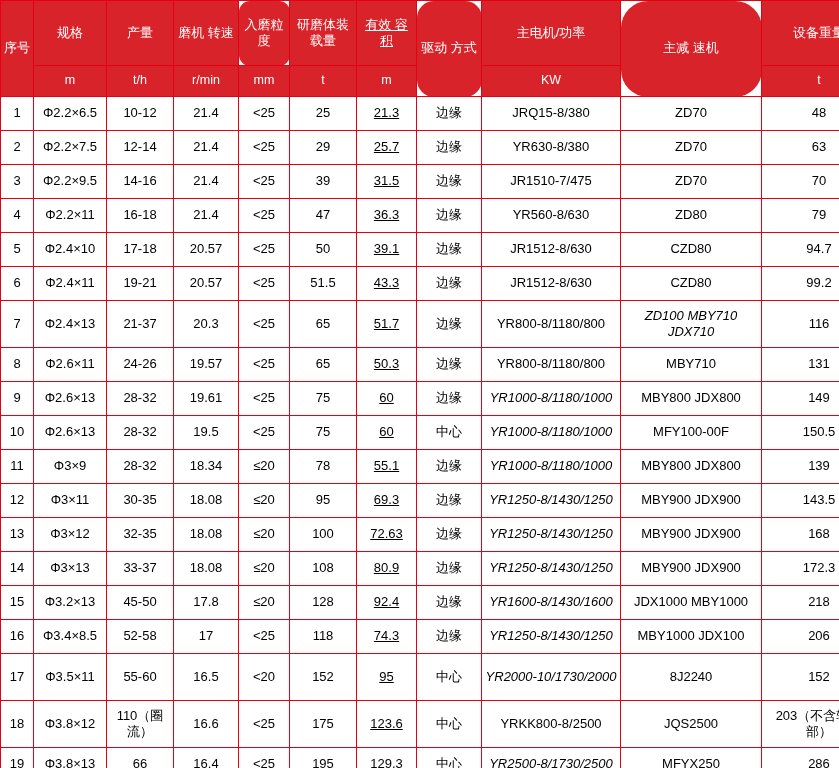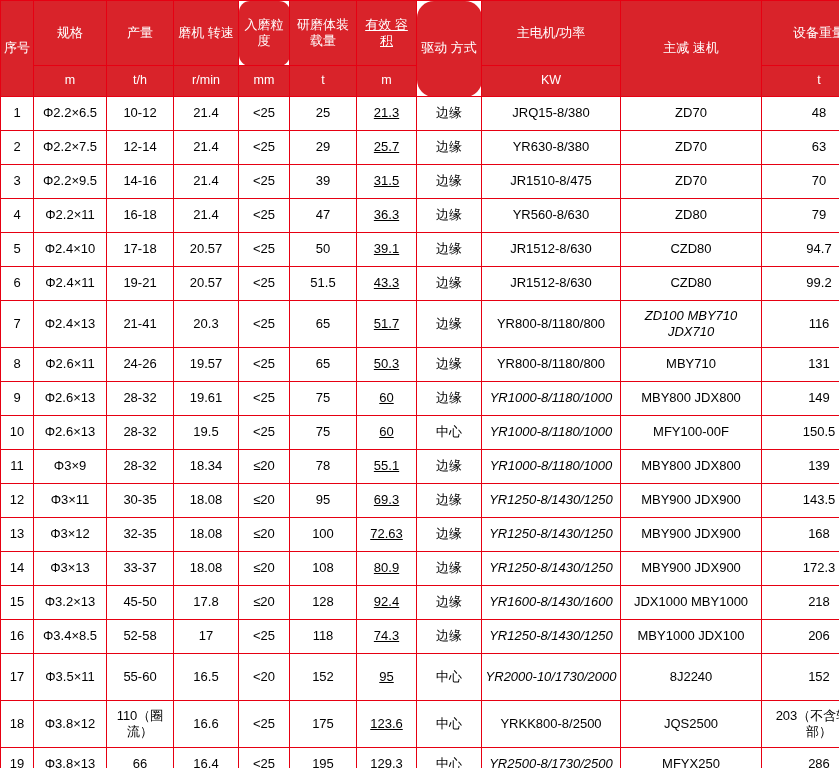--- a/index.html
+++ b/index.html
@@ -52,21 +52,21 @@
   }
   .c0 { width: 28px; margin-top: 16px; }
   .c1 { width: 68px; }
   .c2 { width: 62px; }
   .c3 { width: 60px; margin-top: 40px; }
   .c4 { width: 46px; border-radius: 11px; }
   .c5 { width: 62px; }
   .c6 { width: 55px; text-decoration: underline; }
   .c7 { width: 60px; border-radius: 17px; }
   .c8 { width: 134px; }
-  .c9 { width: 136px; }
+  .c9 { width: 136px; border-radius: 27px; }
   .c10 { width: 110px; }
   .nowrap-sm { font-size: 12.5px; font-style: italic; }
 </style>
 </head>
 <body>
 
 <table class="spec-table">
   <thead>
     <tr>
       <th class="c0 hdr-main" rowspan="2">序号</th>
@@ -121,21 +121,21 @@
       </tr>
       <tr>
         <td class="c0">3</td>
         <td class="c1">Φ2.2×9.5</td>
         <td class="c2">14-16</td>
         <td class="c3">21.4</td>
         <td class="c4">&lt;25</td>
         <td class="c5">39</td>
         <td class="c6">31.5</td>
         <td class="c7">边缘</td>
-        <td class="c8">JR1510-8/475</td>
+        <td class="c8">JR1510-7/475</td>
         <td class="c9">ZD70</td>
         <td class="c10">70</td>
       </tr>
       <tr>
         <td class="c0">4</td>
         <td class="c1">Φ2.2×11</td>
         <td class="c2">16-18</td>
         <td class="c3">21.4</td>
         <td class="c4">&lt;25</td>
         <td class="c5">47</td>
@@ -167,21 +167,21 @@
         <td class="c5">51.5</td>
         <td class="c6">43.3</td>
         <td class="c7">边缘</td>
         <td class="c8">JR1512-8/630</td>
         <td class="c9">CZD80</td>
         <td class="c10">99.2</td>
       </tr>
       <tr class="tall">
         <td class="c0">7</td>
         <td class="c1">Φ2.4×13</td>
-        <td class="c2">21-41</td>
+        <td class="c2">21-37</td>
         <td class="c3">20.3</td>
         <td class="c4">&lt;25</td>
         <td class="c5">65</td>
         <td class="c6">51.7</td>
         <td class="c7">边缘</td>
         <td class="c8">YR800-8/1180/800</td>
         <td class="c9 nowrap-sm">ZD100 MBY710 JDX710</td>
         <td class="c10">116</td>
       </tr>
       <tr>

